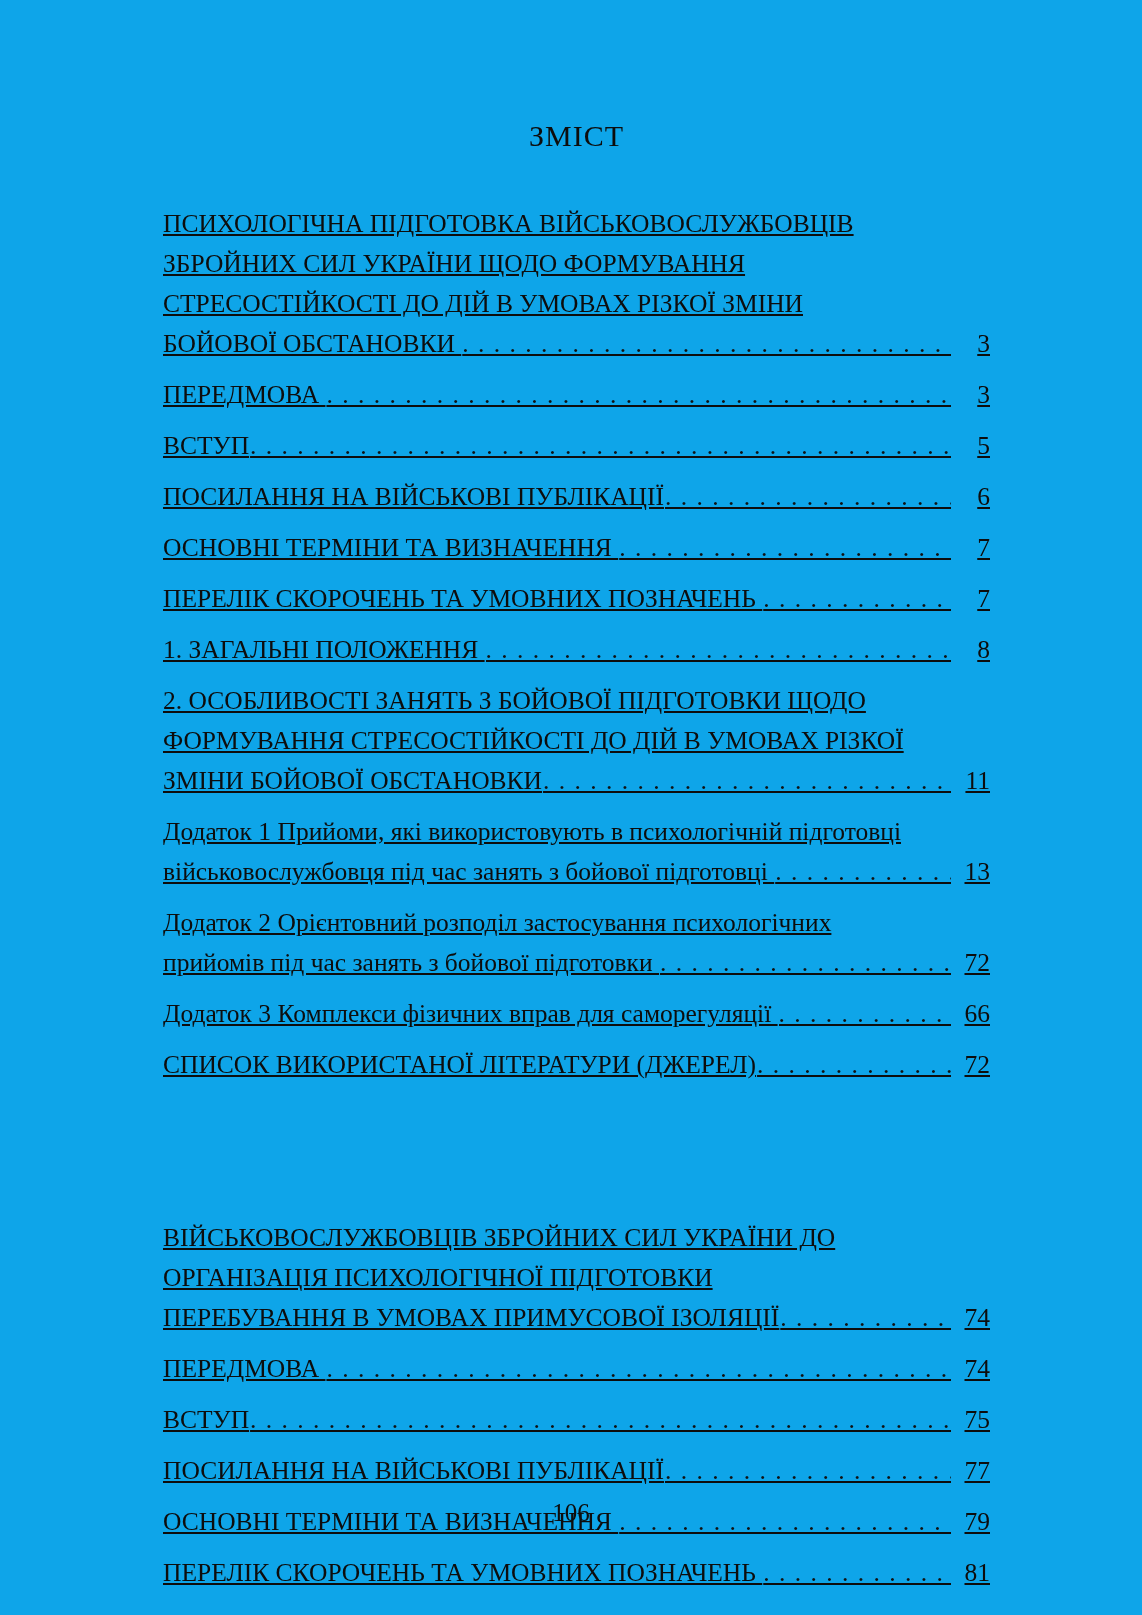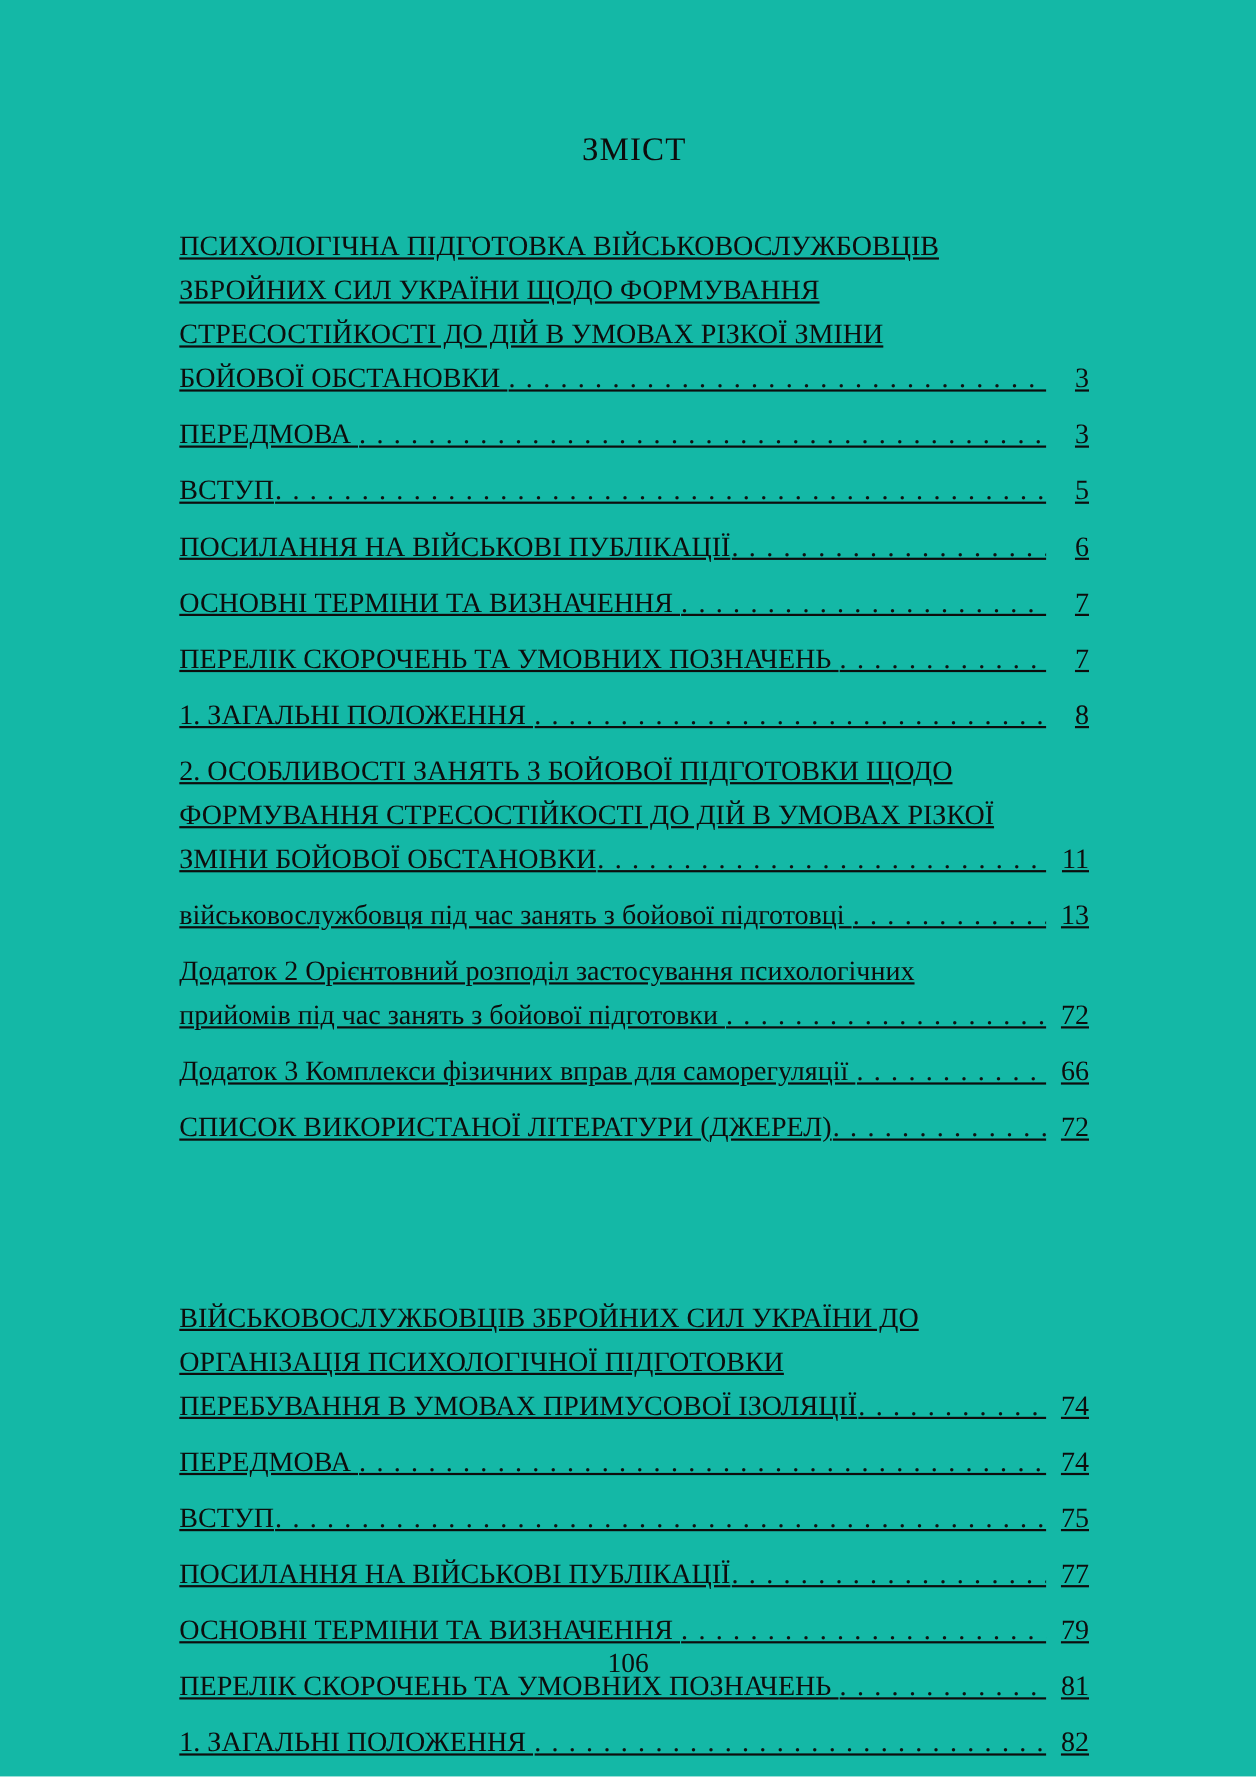--- a/index.html
+++ b/index.html
@@ -11,21 +11,21 @@
   body {
     font-family: "Liberation Serif", "DejaVu Serif", serif;
     color: #0d0d0d;
     -webkit-font-smoothing: antialiased;
   }
   .page {
     position: relative;
     width: 1142px;
     height: 1615px;
     margin: 0 auto;
-    background: #14b8a6;
+    background: #0ea5e9;
     box-sizing: border-box;
     overflow: hidden;
   }
   .content {
     position: absolute;
     left: 163px;
     top: 0;
     width: 827px;
   }
 
@@ -188,20 +188,21 @@
             <div class="etitle">ФОРМУВАННЯ СТРЕСОСТІЙКОСТІ ДО ДІЙ В УМОВАХ РІЗКОЇ</div>
             <div class="lastline">
               <span class="tail">ЗМІНИ БОЙОВОЇ ОБСТАНОВКИ</span>
               <span class="leader">. . . . . . . . . . . . . . . . . . . . . . . . . . . . . . . . . . . . . . . . . . . . . . . . . . . . . . . . . . . . . . . . . . . . . . . . . . . . . . . . . . . . . . . . . . . . . . . . . . . . . . . . . . . . . . . . . . . . . . . . . . . . . . . . . . . . . . . . . . . . . . . . . . . . . . . . . . . . . . . . . . . . . . . . . . . . . . . . . . . . . . . . . . . . . . . . . . . . . . . . . . . . . . . . . . . . . . . . . . . </span>
               <span class="pageno">11</span>
             </div>
           </span>
         </li>
         <li class="entry">
           <span class="entry-inner">
+            <div class="etitle">Додаток 1 Прийоми, які використовують в психологічній підготовці</div>
             <div class="lastline">
               <span class="tail">військовослужбовця під час занять з бойової підготовці </span>
               <span class="leader">. . . . . . . . . . . . . . . . . . . . . . . . . . . . . . . . . . . . . . . . . . . . . . . . . . . . . . . . . . . . . . . . . . . . . . . . . . . . . . . . . . . . . . . . . . . . . . . . . . . . . . . . . . . . . . . . . . . . . . . . . . . . . . . . . . . . . . . . . . . . . . . . . . . . . . . . . . . . . . . . . . . . . . . . . . . . . . . . . . . . . . . . . . . . . . . . . . . . . . . . . . . . . . . . . . . . . . . . . . . </span>
               <span class="pageno">13</span>
             </div>
           </span>
         </li>
         <li class="entry">
           <span class="entry-inner">
             <div class="etitle">Додаток 2 Орієнтовний розподіл застосування психологічних</div>

